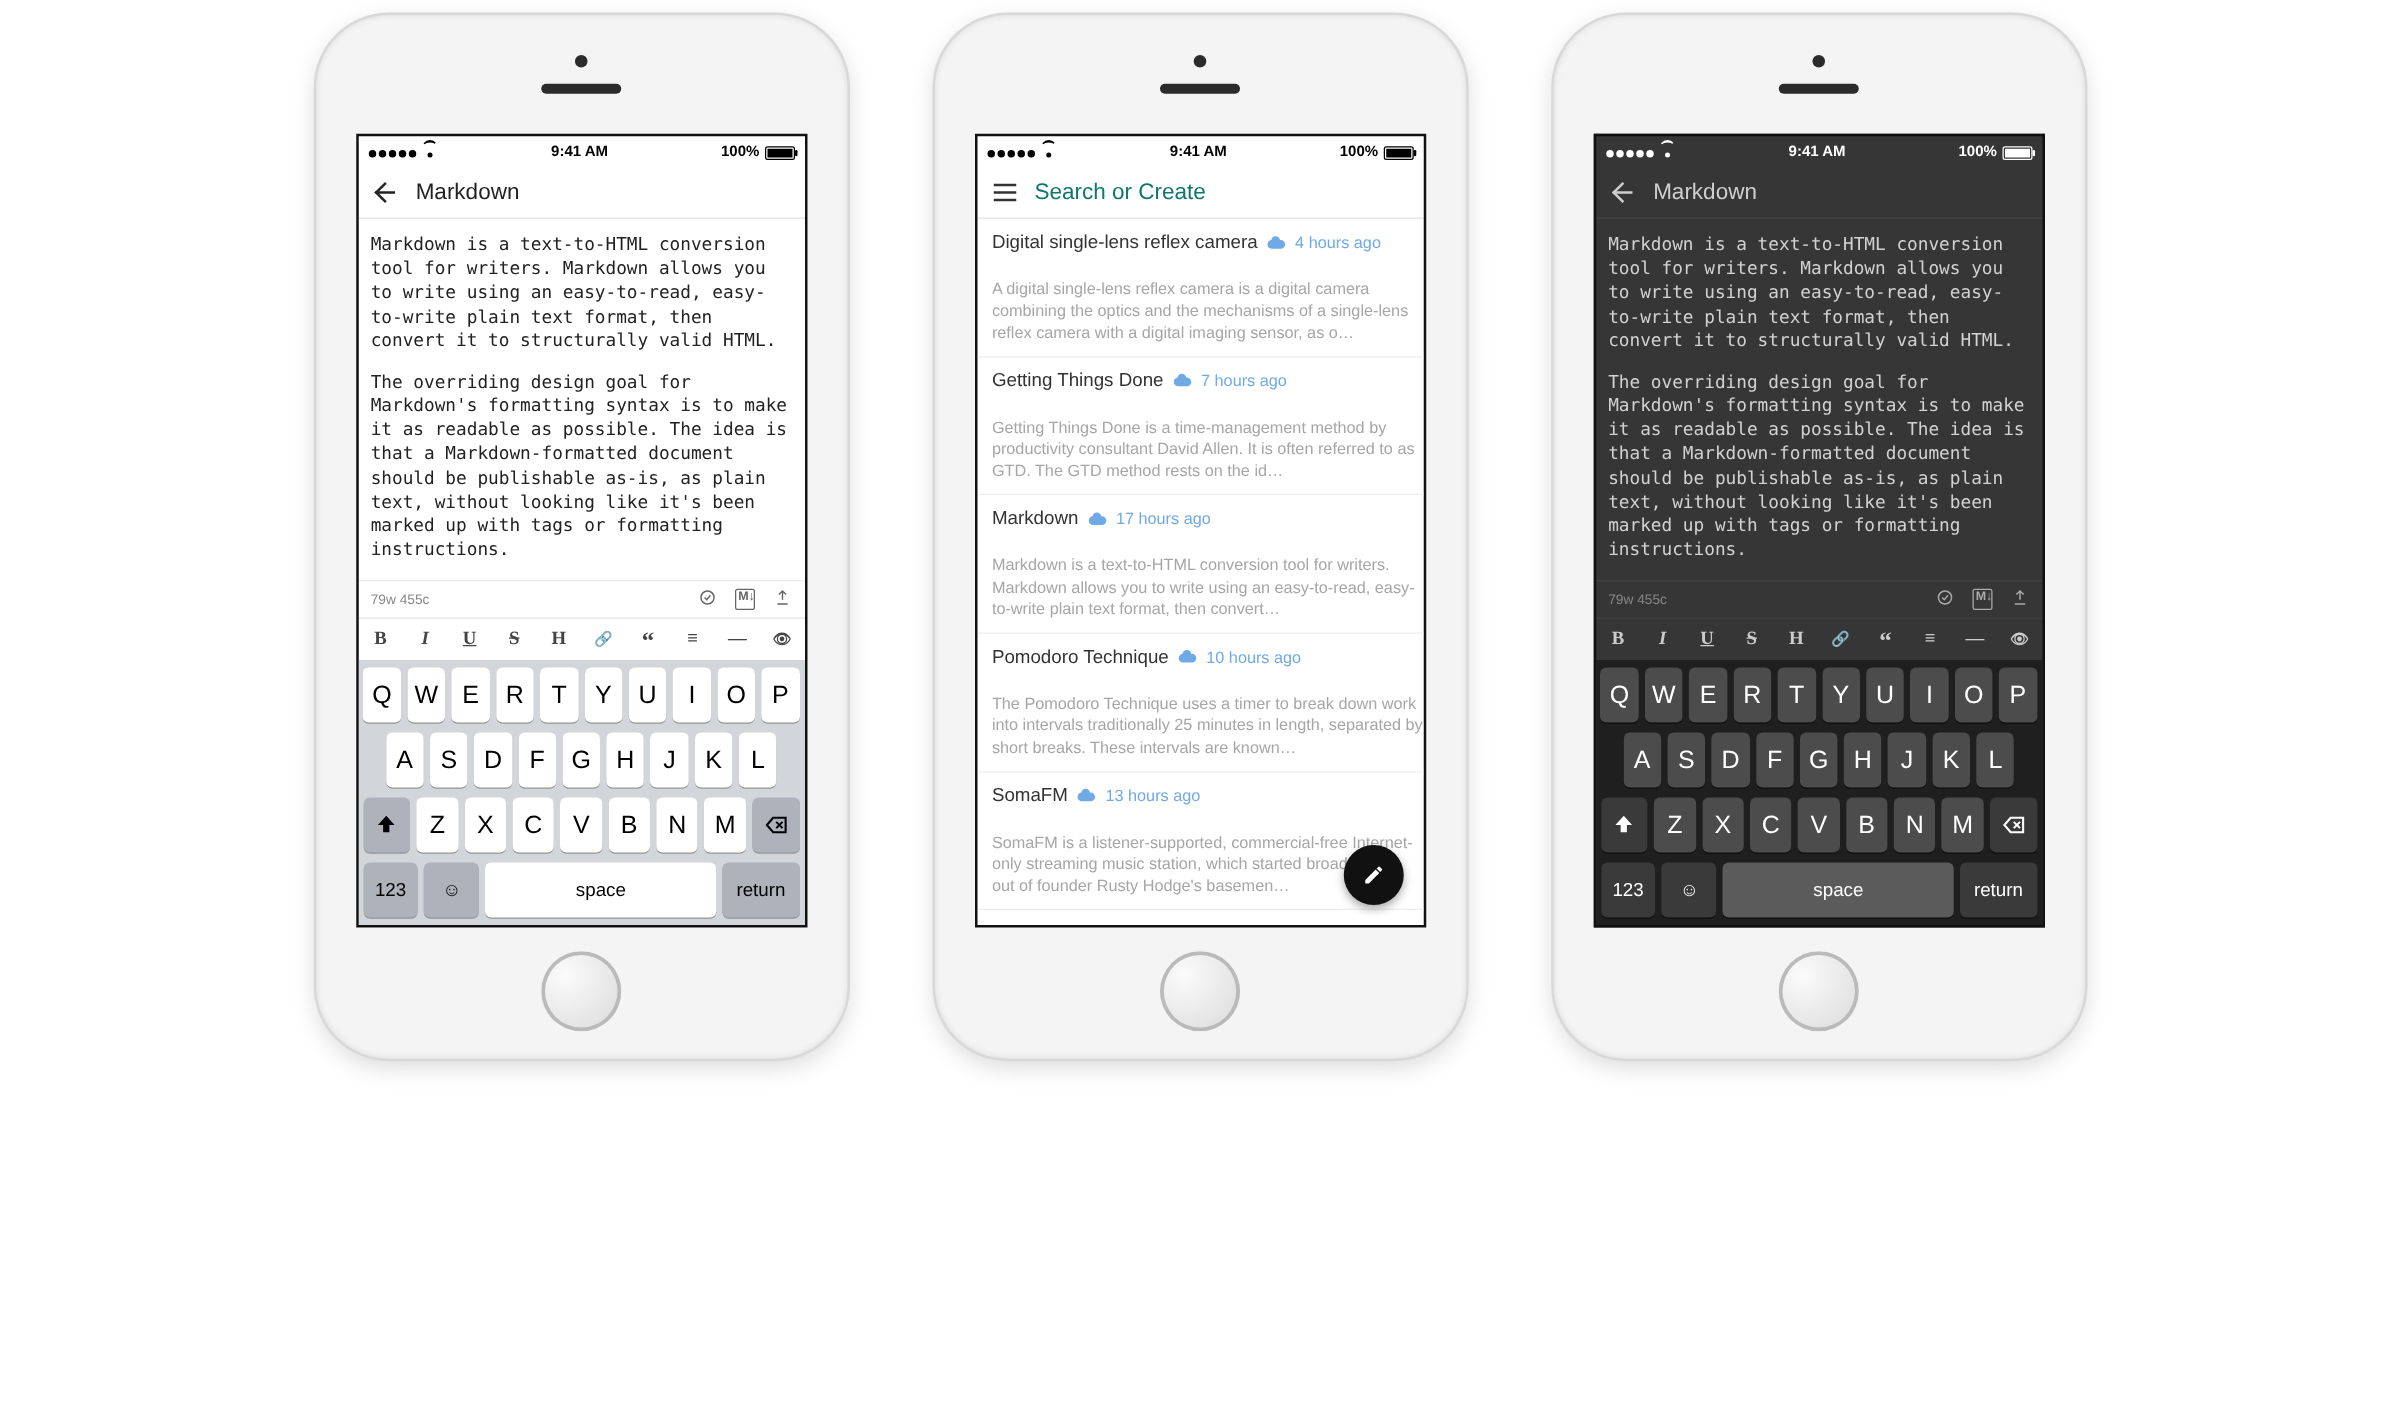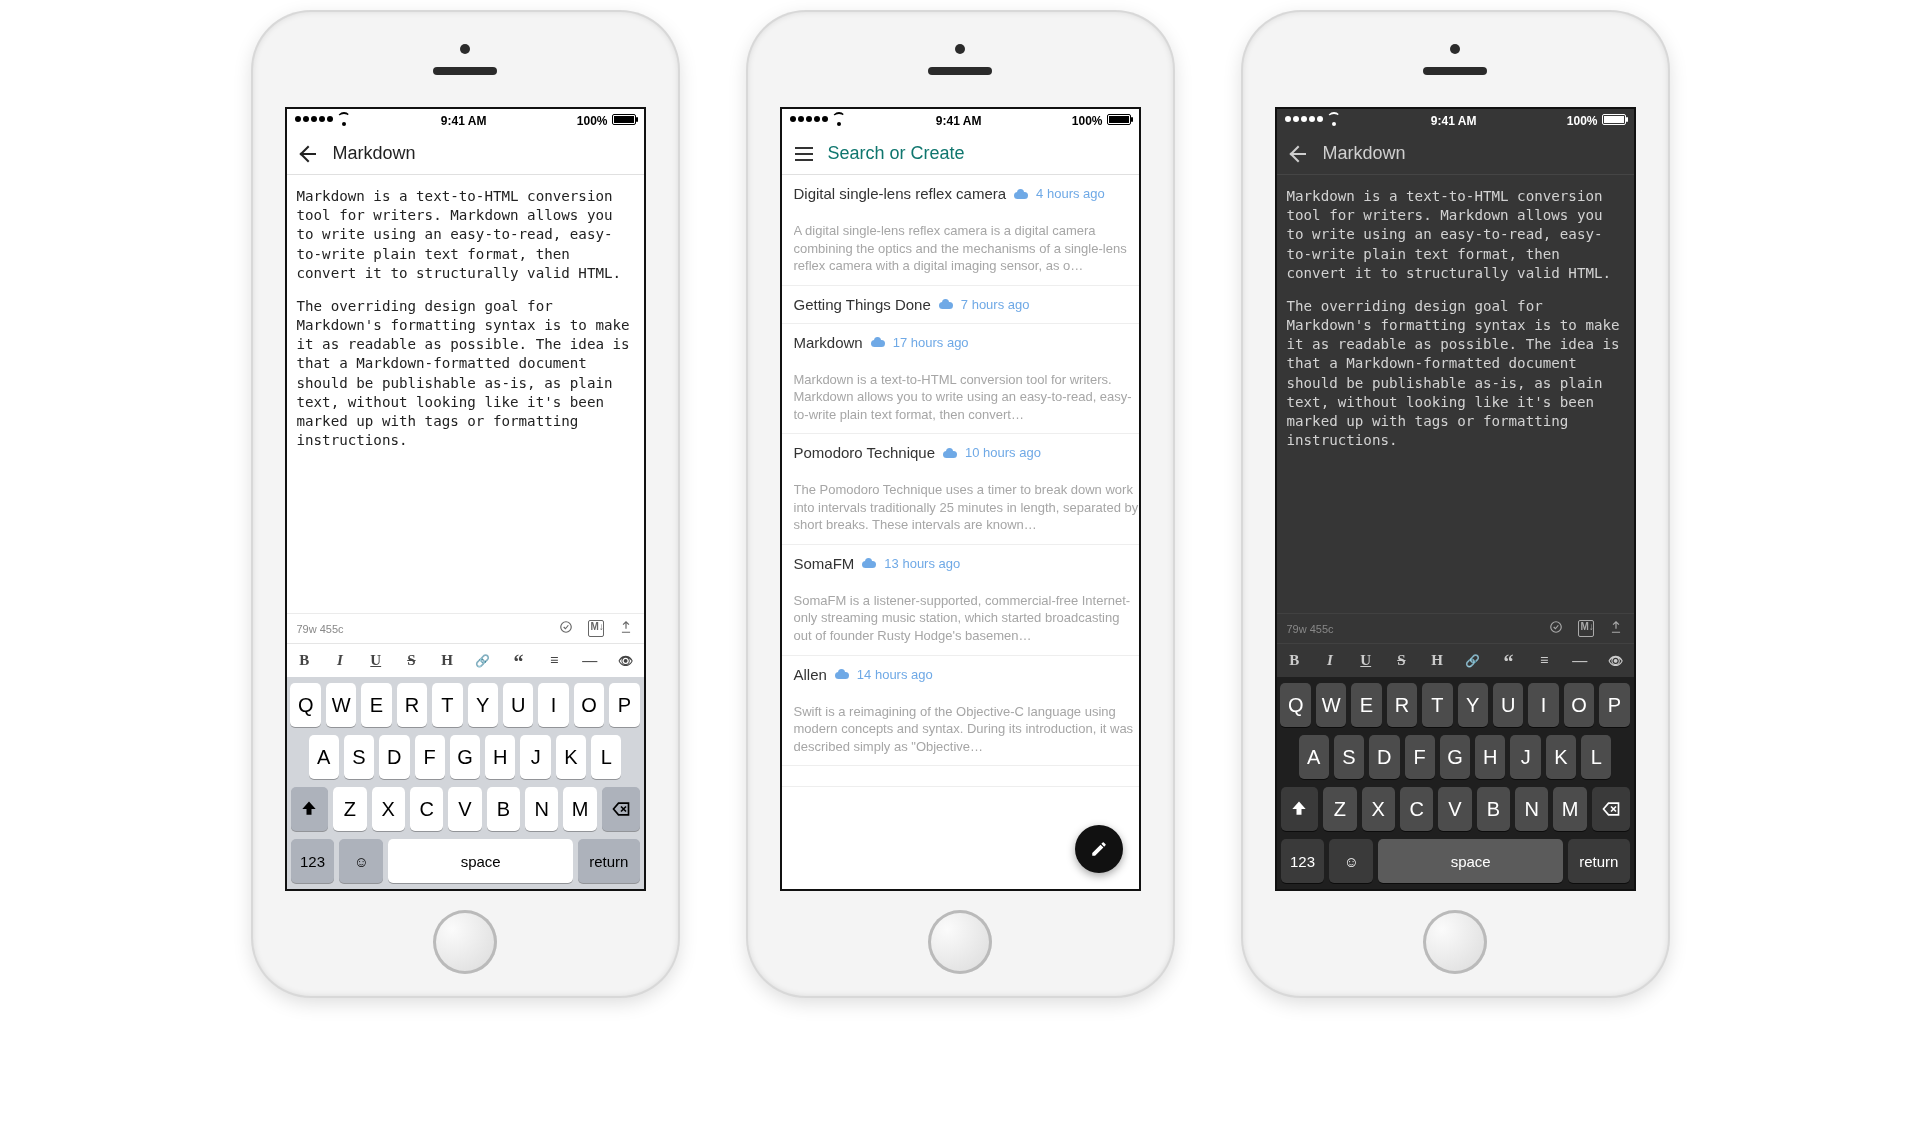--- a/index.html
+++ b/index.html
@@ -15,21 +15,21 @@
     top: 0; left: 0; right: 0; bottom: 0;
     display: flex;
     justify-content: center;
     align-items: flex-start;
     gap: 70px;
     padding-top: 12px;
   }
   
   .iphone {
     width: 425px;
-    height: 984px;
+    height: 835px;
     background: #f4f4f4;
     border-radius: 58px;
     box-shadow: 0 0 0 2px #d8d8d8, 0 6px 20px rgba(0,0,0,0.15), inset 0 0 6px rgba(0,0,0,0.1);
     position: relative;
     padding: 95px 32px 105px 32px;
   }
   .speaker {
     position: absolute;
     top: 55px; left: 50%; transform: translateX(-50%);
     width: 64px; height: 8px;
@@ -62,21 +62,21 @@
   .screen.dark { background:#363636; }
   
   .status-bar {
     height: 24px;
     display:flex; align-items:center; justify-content:space-between;
     padding: 0 8px;
     font-size: 12px; font-weight: 600;
     color:#000;
   }
   .screen.dark .status-bar { color:#fff; }
-  .status-left, .status-right { display:flex; align-items:flex-start; gap:4px; }
+  .status-left, .status-right { display:flex; align-items:flex-end; gap:4px; }
   .sig-dots { display:flex; gap:2px; }
   .sig-dots span { width:6px; height:6px; background: currentColor; border-radius:50%; display:block; }
   .wifi-icon { width:14px; height:10px; position:relative; }
   .wifi-icon::before {
     content:""; position:absolute; bottom:0; left:50%; transform:translateX(-50%);
     width:4px; height:4px; background: currentColor; border-radius:50%;
   }
   .wifi-icon::after {
     content:""; position:absolute; bottom:-2px; left:50%; transform:translateX(-50%);
     width:14px; height:14px; border:2px solid currentColor; border-radius:50%;
@@ -391,20 +391,21 @@
               <span class="note-time">4 hours ago</span>
             </div>
             <div class="note-excerpt">A digital single-lens reflex camera is a digital camera combining the optics and the mechanisms of a single-lens reflex camera with a digital imaging sensor, as o…</div>
           </div>
           <div class="note-item">
             <div class="note-head">
               <span class="note-title">Getting Things Done</span>
               <span class="cloud-icn"></span>
               <span class="note-time">7 hours ago</span>
             </div>
+            <div class="note-excerpt">Getting Things Done is a time-management method by productivity consultant David Allen. It is often referred to as GTD. The GTD method rests on the id…</div>
           </div>
           <div class="note-item">
             <div class="note-head">
               <span class="note-title">Markdown</span>
               <span class="cloud-icn"></span>
               <span class="note-time">17 hours ago</span>
             </div>
             <div class="note-excerpt">Markdown is a text-to-HTML conversion tool for writers. Markdown allows you to write using an easy-to-read, easy-to-write plain text format, then convert…</div>
           </div>
           <div class="note-item">

